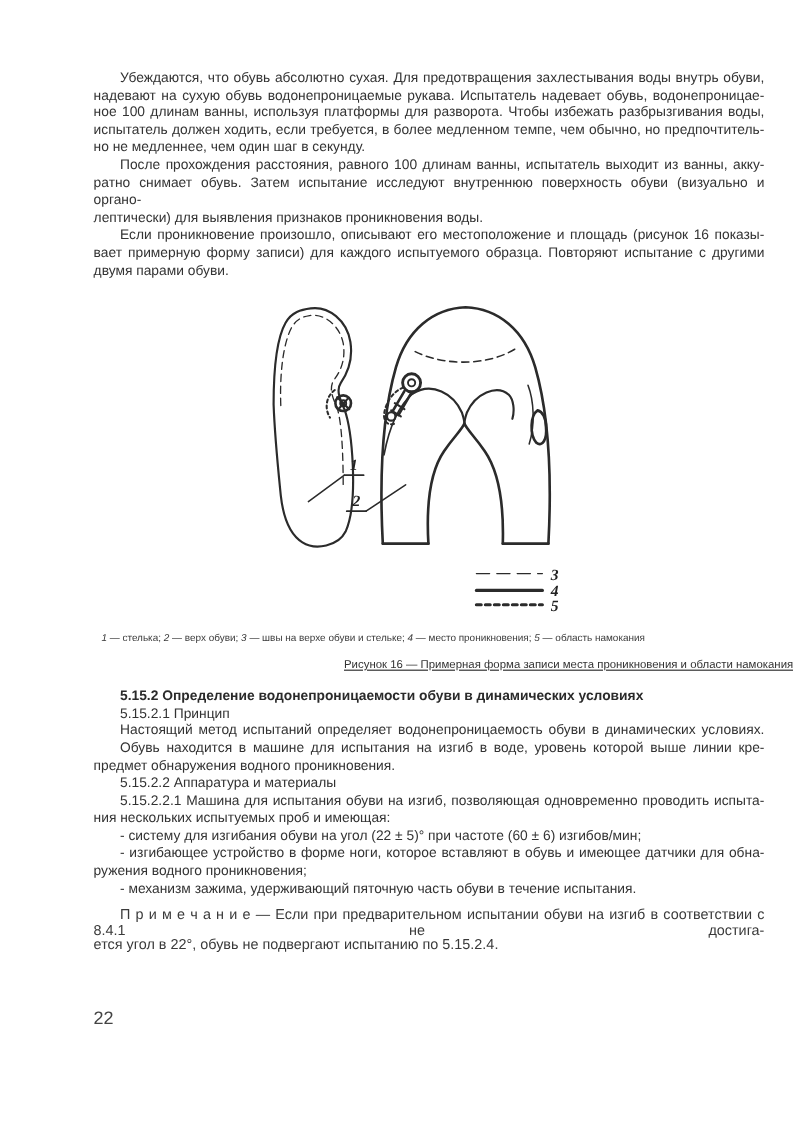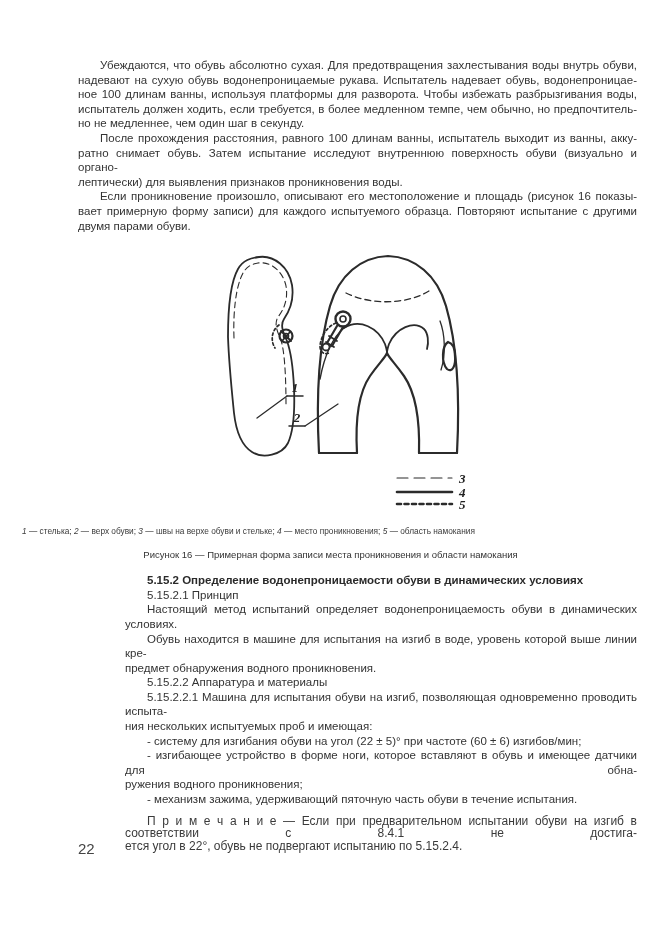--- a/index.html
+++ b/index.html
@@ -34,30 +34,30 @@
   .fig-svg path, .fig-svg line, .fig-svg circle, .fig-svg ellipse{
     fill:none;stroke:#2b2b2b;stroke-linecap:round;stroke-linejoin:round;
   }
   .fig-num{
     font-family:"Liberation Serif", serif;
     font-style:italic;font-weight:bold;
     font-size:13px;fill:#222;stroke:none;
   }
   .legend{
     width:622px;margin:10px 0 0 -78px;
-    text-align:left;
-    font-size:8.3px;color:#3a3a3a;padding-left:22px;
+    text-align:center;
+    font-size:8.3px;color:#3a3a3a;
   }
   .legend i{font-style:italic;}
   .caption{
     width:661px;margin:13px 0 0 -78px;
-    text-align:center;
-    font-size:9.5px;color:#333;
+    text-align:right;
+    font-size:9.5px;color:#333;text-decoration:underline;
   }
-  .section-content{margin-top:13px;margin-left:47px;}
+  .section-content{margin-top:13px;}
   .pagenum{
     position:absolute;left:78px;top:840px;
     font-size:15px;color:#444;
   }
 </style>
 </head>
 <body>
 
 <div class="page">
 

